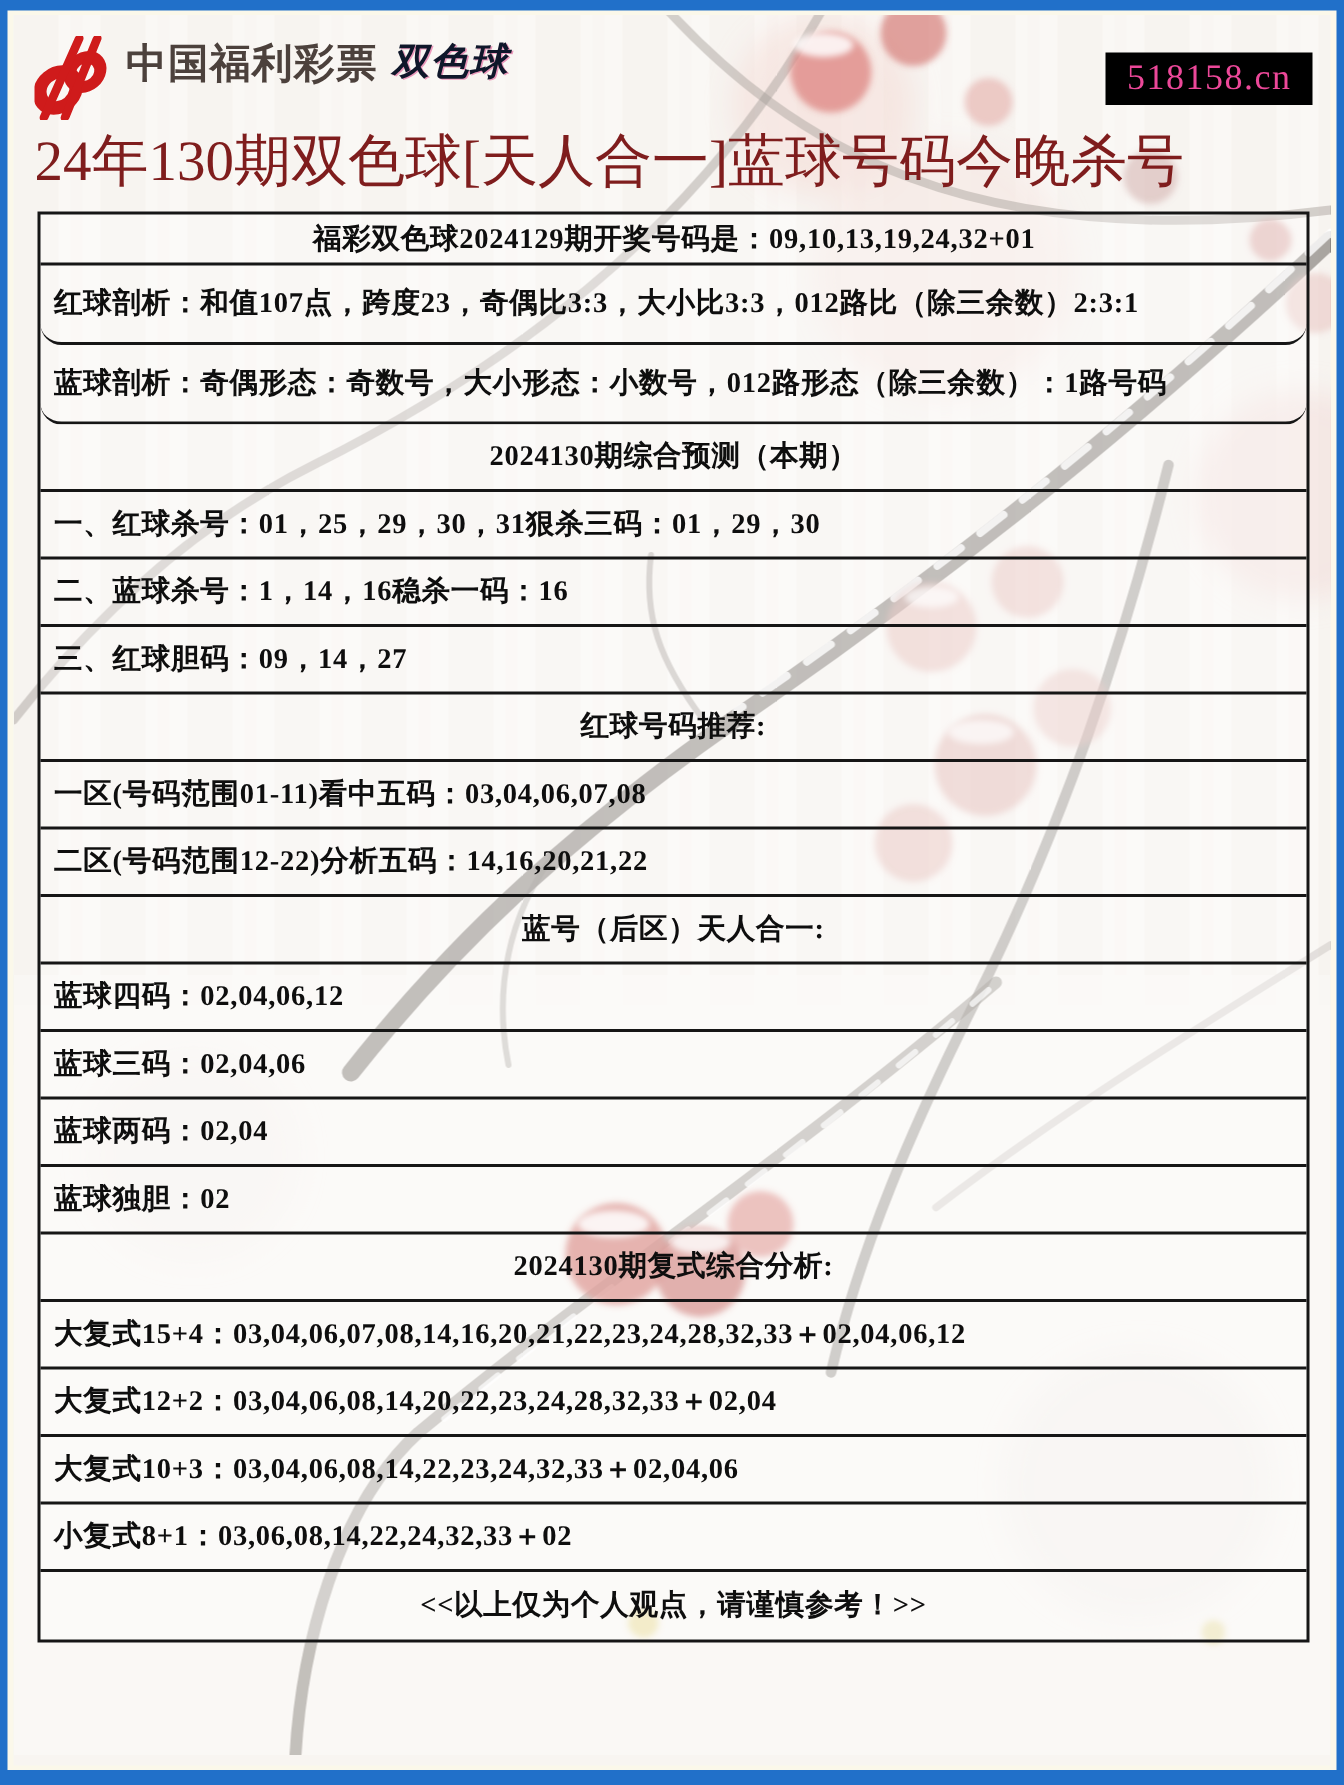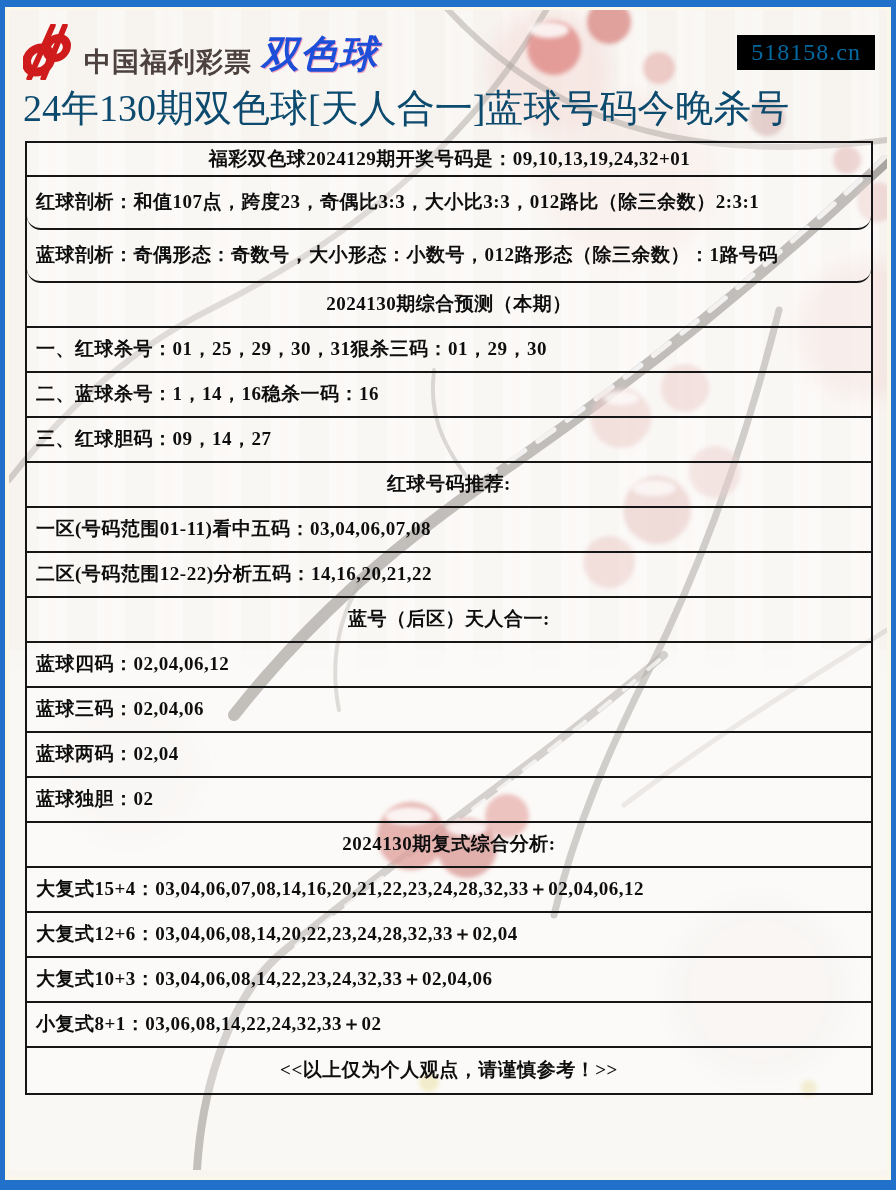--- a/index.html
+++ b/index.html
@@ -19,39 +19,39 @@
   }
   .content{
     position:relative;box-sizing:border-box;width:100%;height:100%;
     background:#f8f5f1;overflow:hidden;
   }
   .bg{position:absolute;inset:0;z-index:0;}
   .fg{position:relative;z-index:1;height:100%;display:flex;flex-direction:column;}
 
   
   .header{display:flex;align-items:center;padding:13px 12px 0 14px;height:58px;box-sizing:content-box;}
-  .logo-wrap{display:flex;align-items:flex-end;gap:9px;}
+  .logo-wrap{display:flex;align-items:flex-start;gap:9px;}
   .logo-org{
     font-family:"Liberation Sans","DejaVu Sans",sans-serif;
     font-weight:bold;font-size:27px;color:#4c413c;letter-spacing:1px;
   }
   .logo-prod{
     font-family:"Liberation Sans","DejaVu Sans",sans-serif;
-    font-weight:bold;font-style:italic;font-size:38px;color:#1d4ed8;
+    font-weight:bold;font-style:italic;font-size:25px;color:#0f172a;
     letter-spacing:1px;text-shadow:1px 1px 0 rgba(220,40,120,.45);
   }
   .badge{
-    margin-left:auto;background:#000;color:#0369a1;
+    margin-left:auto;background:#000;color:#ec4899;
     font-size:24px;padding:4px 14px;letter-spacing:1px;
     font-family:"Liberation Serif","DejaVu Serif",serif;
   }
 
   
   .title{
-    color:#0c4a6e;font-size:38px;line-height:1.15;
+    color:#7f1d1d;font-size:38px;line-height:1.15;
     padding:6px 10px 4px 14px;white-space:nowrap;font-weight:normal;
   }
 
   
   .tbl{
     margin:6px 14px 0 16px;border:2px solid #161616;
     background:rgba(255,255,255,0.28);
   }
   .row{
     display:flex;align-items:center;
@@ -174,21 +174,21 @@
             <div class="row center">红球号码推荐:</div>
             <div class="row left">一区(号码范围01-11)看中五码：03,04,06,07,08</div>
             <div class="row left">二区(号码范围12-22)分析五码：14,16,20,21,22</div>
             <div class="row center">蓝号（后区）天人合一:</div>
             <div class="row left">蓝球四码：02,04,06,12</div>
             <div class="row left">蓝球三码：02,04,06</div>
             <div class="row left">蓝球两码：02,04</div>
             <div class="row left">蓝球独胆：02</div>
             <div class="row center">2024130期复式综合分析:</div>
             <div class="row left">大复式15+4：03,04,06,07,08,14,16,20,21,22,23,24,28,32,33＋02,04,06,12</div>
-            <div class="row left">大复式12+6：03,04,06,08,14,20,22,23,24,28,32,33＋02,04</div>
+            <div class="row left">大复式12+2：03,04,06,08,14,20,22,23,24,28,32,33＋02,04</div>
             <div class="row left">大复式10+3：03,04,06,08,14,22,23,24,32,33＋02,04,06</div>
             <div class="row left">小复式8+1：03,06,08,14,22,24,32,33＋02</div>
             <div class="row center">&lt;&lt;以上仅为个人观点，请谨慎参考！&gt;&gt;</div>
           </div>
 
     </div>
 
   </div>
  </div>
 </div>

